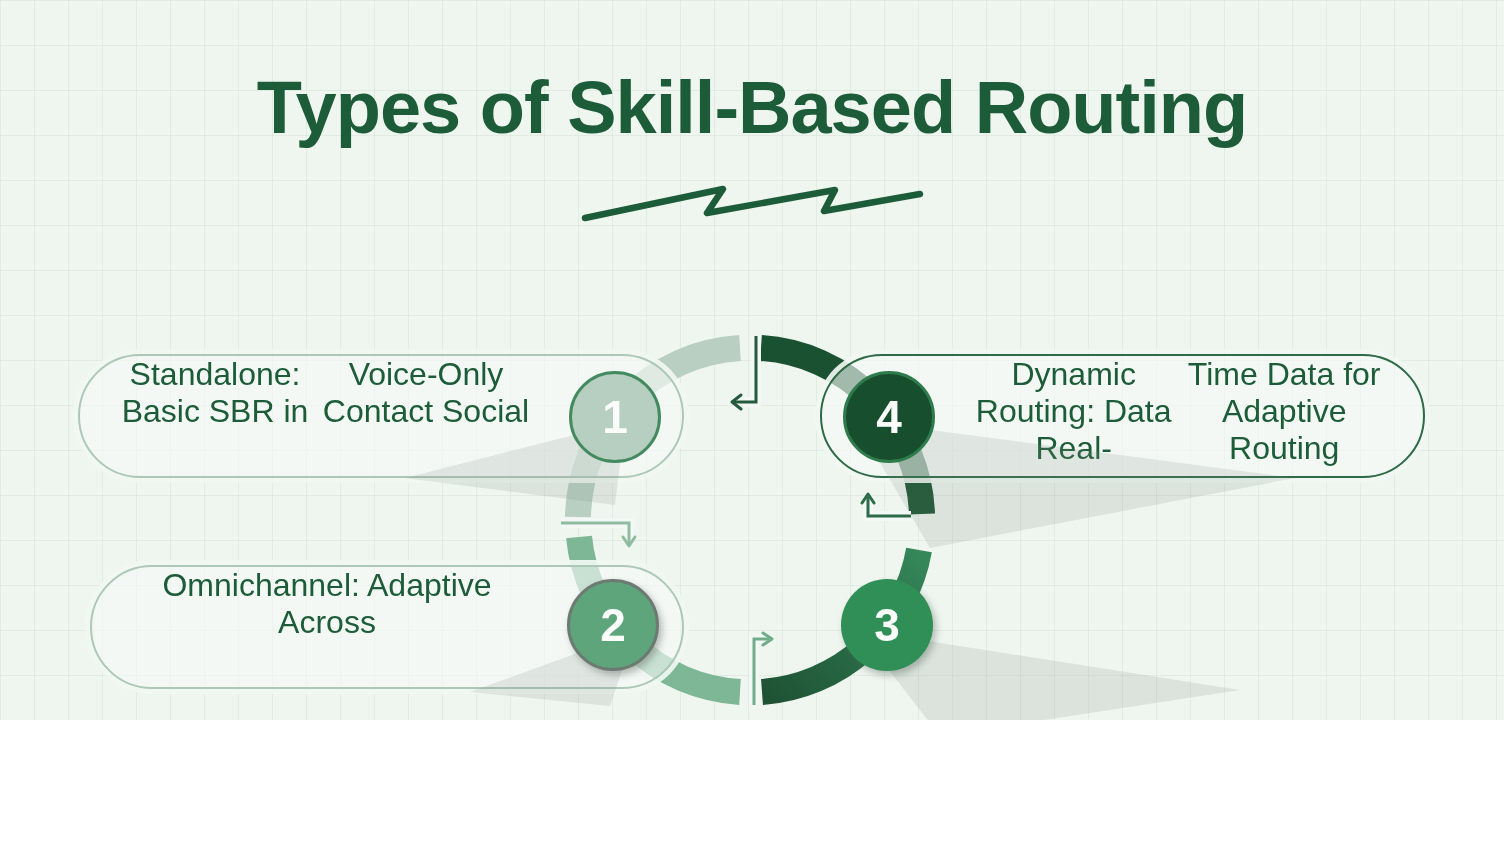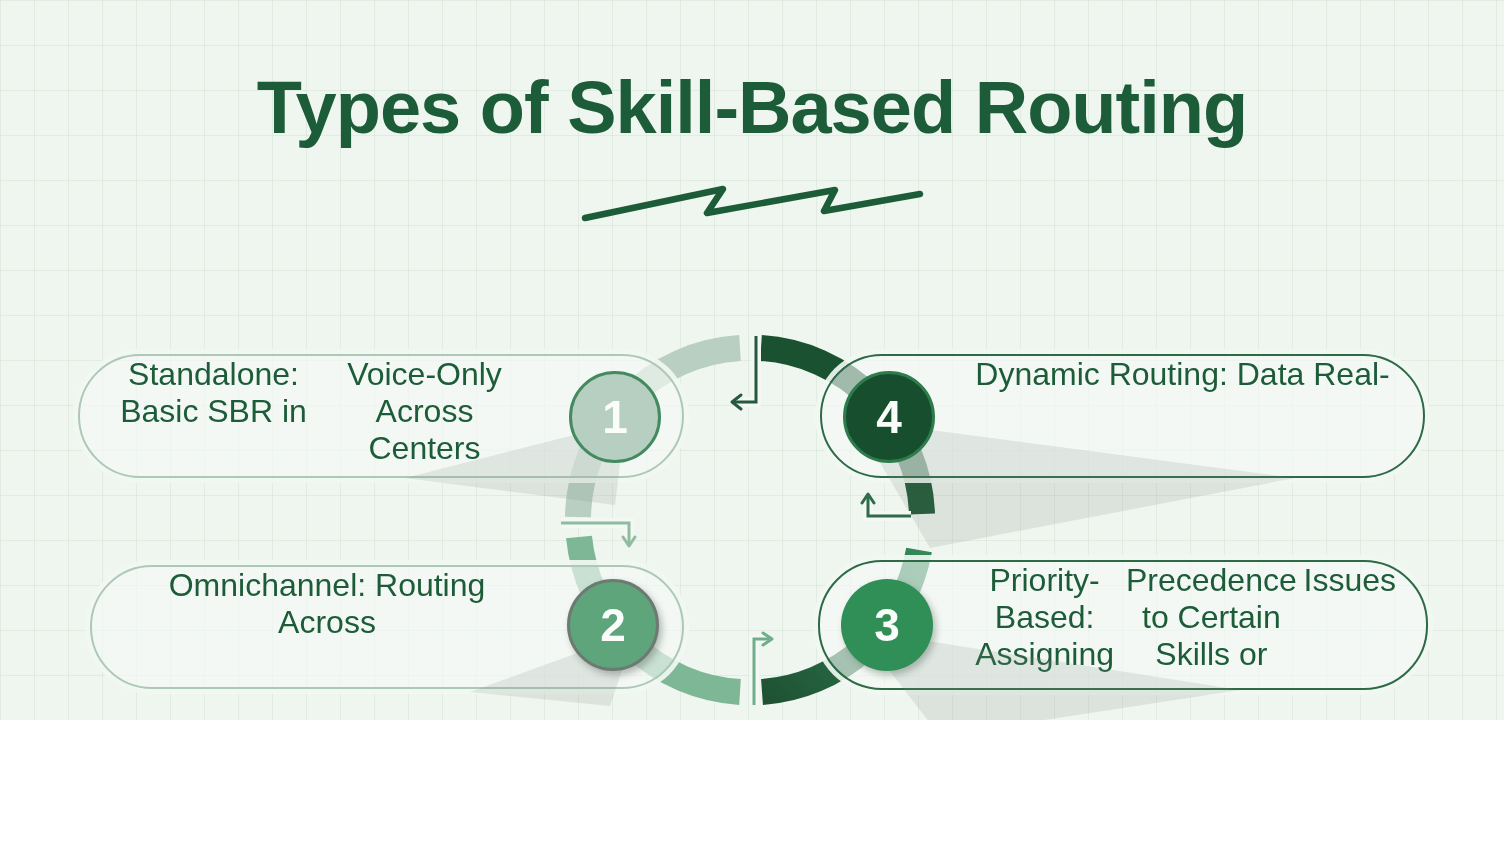--- a/index.html
+++ b/index.html
@@ -64,41 +64,35 @@
     </defs>
     <path d="M 740 348 A 172 172 0 0 0 578 517" fill="none" stroke="#b8cfc1" stroke-width="26"></path>
     <path d="M 579 537 A 172 172 0 0 0 740 692" fill="none" stroke="#7eb795" stroke-width="26"></path>
     <path d="M 762 692 A 172 172 0 0 0 919 550" fill="none" stroke="url(#g3)" stroke-width="26"></path>
     <path d="M 922 514 A 172 172 0 0 0 761 348" fill="none" stroke="#1a5231" stroke-width="26"></path>
   </svg>
 
   <div class="pill light" style="left:78px;top:354px;width:606px;">
     <div class="pill-text on-left">
       <div>Standalone: Basic SBR in</div>
-      <div>Voice-Only Across Centers</div>
+      <div>Voice-Only Contact Social</div>
     </div>
   </div>
 
   <div class="pill light" style="left:90px;top:565px;width:594px;">
     <div class="pill-text on-left">
-      <div>Omnichannel: Routing Across</div>
+      <div>Omnichannel: Adaptive Across</div>
     </div>
   </div>
 
-  <div class="pill dark" style="left:818px;top:560px;width:610px;height:130px;">
-    <div class="pill-text on-right">
-      <div>Priority-Based: Assigning</div>
-      <div>Precedence to Certain Skills or</div>
-      <div>Issues</div>
-    </div>
-  </div>
 
   <div class="pill dark" style="left:820px;top:354px;width:605px;">
     <div class="pill-text on-right">
       <div>Dynamic Routing: Data Real-</div>
+      <div>Time Data for Adaptive Routing</div>
     </div>
   </div>
 
   <div class="beam" style="clip-path:polygon(625px 422px,405px 478px,615px 505px);"></div>
   <div class="beam" style="clip-path:polygon(635px 632px,470px 692px,610px 706px);"></div>
   <div class="beam" style="clip-path:polygon(858px 630px,1240px 690px,940px 736px);"></div>
   <div class="beam" style="clip-path:polygon(855px 420px,1295px 478px,930px 548px);"></div>
 
   <svg class="arrow-svg" width="1504" height="846" viewBox="0 0 1504 846">
 

